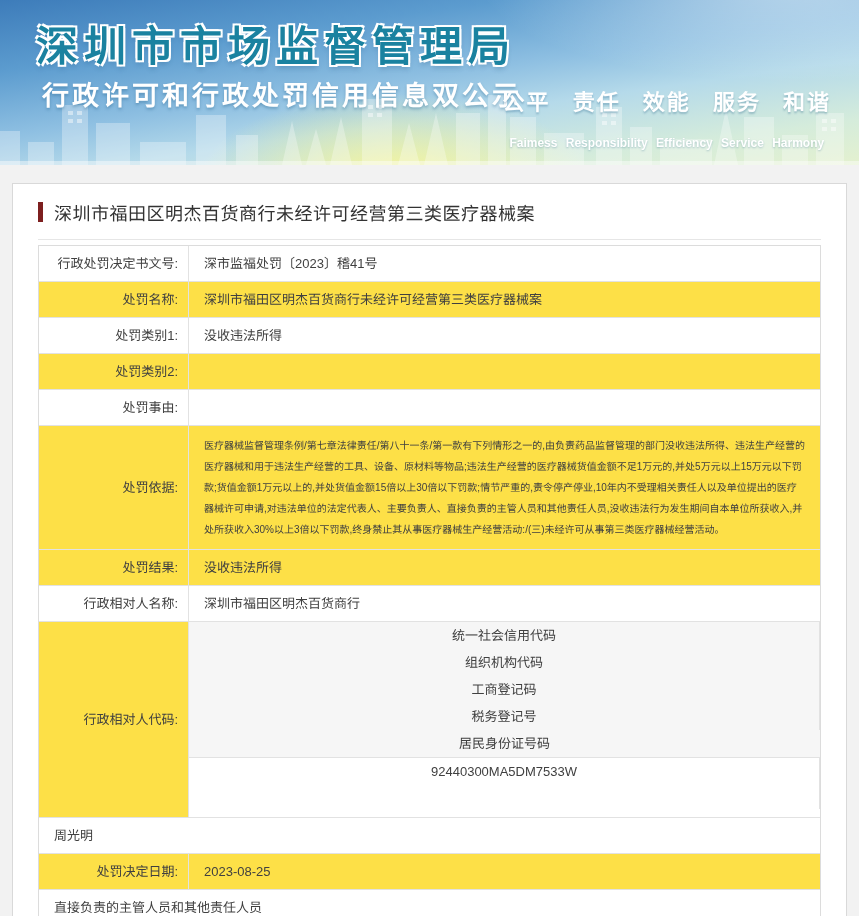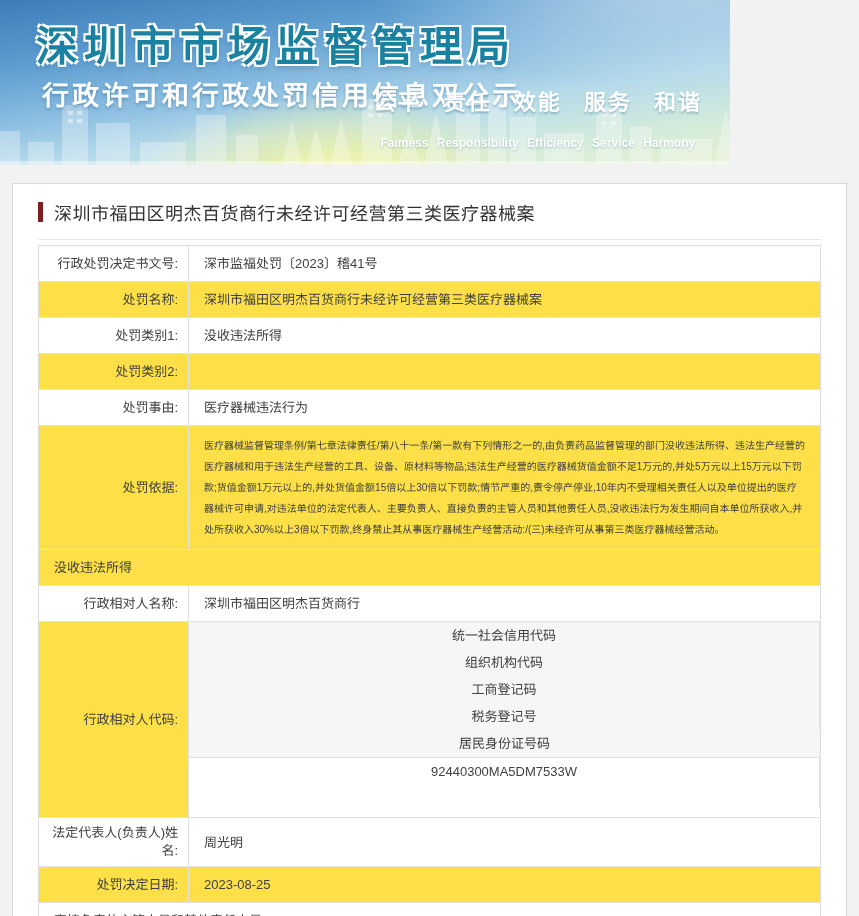--- a/index.html
+++ b/index.html
@@ -5,21 +5,21 @@
   * { margin:0; padding:0; box-sizing:border-box; }
   html,body { width:859px; }
   body {
     height:916px; overflow:hidden; background:#f2f2f2;
     font-family:"Liberation Sans","DejaVu Sans",sans-serif;
     color:#404040;
   }
 
   
   .banner {
-    position:relative; width:730px; height:165px; overflow:hidden;
+    position:relative; width:859px; height:165px; overflow:hidden;
     background:
       radial-gradient(ellipse 300px 130px at 46% 108%, rgba(248,246,150,.95), rgba(248,246,150,0) 65%),
       radial-gradient(ellipse 520px 170px at 92% -12%, rgba(255,255,255,.5), rgba(255,255,255,0) 60%),
       linear-gradient(172deg, #3d7cba 0%, #5c9ccf 25%, #8fc0e2 48%, #b5daea 63%, #d5ecdb 84%, #e4f1cf 100%);
   }
   .skyline { position:absolute; left:0; bottom:0; width:859px; height:78px; display:block; }
   .org-name {
     position:absolute; left:36px; top:12px;
     font-size:42px; font-weight:bold; letter-spacing:6px; color:#1a82a0;
     text-shadow:-2px -2px 0 #fff, 2px -2px 0 #fff, -2px 2px 0 #fff, 2px 2px 0 #fff, 0 4px 5px rgba(20,70,110,.25);
@@ -165,29 +165,29 @@
         <div class="cell-value">没收违法所得</div>
       </div>
 
       <div class="row shade">
         <div class="cell-label">处罚类别2:</div>
         <div class="cell-value"></div>
       </div>
 
       <div class="row">
         <div class="cell-label">处罚事由:</div>
-        <div class="cell-value">医疗器械违法行为</div>
       </div>
 
       <div class="row shade tall">
         <div class="cell-label">处罚依据:</div>
         <div class="cell-value">医疗器械监督管理条例/第七章法律责任/第八十一条/第一款有下列情形之一的,由负责药品监督管理的部门没收违法所得、违法生产经营的医疗器械和用于违法生产经营的工具、设备、原材料等物品;违法生产经营的医疗器械货值金额不足1万元的,并处5万元以上15万元以下罚款;货值金额1万元以上的,并处货值金额15倍以上30倍以下罚款;情节严重的,责令停产停业,10年内不受理相关责任人以及单位提出的医疗器械许可申请,对违法单位的法定代表人、主要负责人、直接负责的主管人员和其他责任人员,没收违法行为发生期间自本单位所获收入,并处所获收入30%以上3倍以下罚款,终身禁止其从事医疗器械生产经营活动:/(三)未经许可从事第三类医疗器械经营活动。</div>
       </div>
 
       <div class="row shade">
+        <div class="cell-label">处罚结果:</div>
         <div class="cell-value">没收违法所得</div>
       </div>
 
       <div class="row">
         <div class="cell-label">行政相对人名称:</div>
         <div class="cell-value">深圳市福田区明杰百货商行</div>
       </div>
 
       <div class="row">
         <div class="cell-label shade-cell">行政相对人代码:</div>
@@ -203,21 +203,20 @@
             <div class="ncell nc0">92440300MA5DM7533W</div>
             <div class="ncell nc1"></div>
             <div class="ncell nc2"></div>
             <div class="ncell nc3"></div>
             <div class="ncell nc4"></div>
           </div>
         </div>
       </div>
 
       <div class="row">
-        <div class="cell-label">法定代表人(负责人)姓名:</div>
         <div class="cell-value">周光明</div>
       </div>
 
       <div class="row shade">
         <div class="cell-label">处罚决定日期:</div>
         <div class="cell-value">2023-08-25</div>
       </div>
 
       <div class="row">
         <div class="cell-value">直接负责的主管人员和其他责任人员</div>

